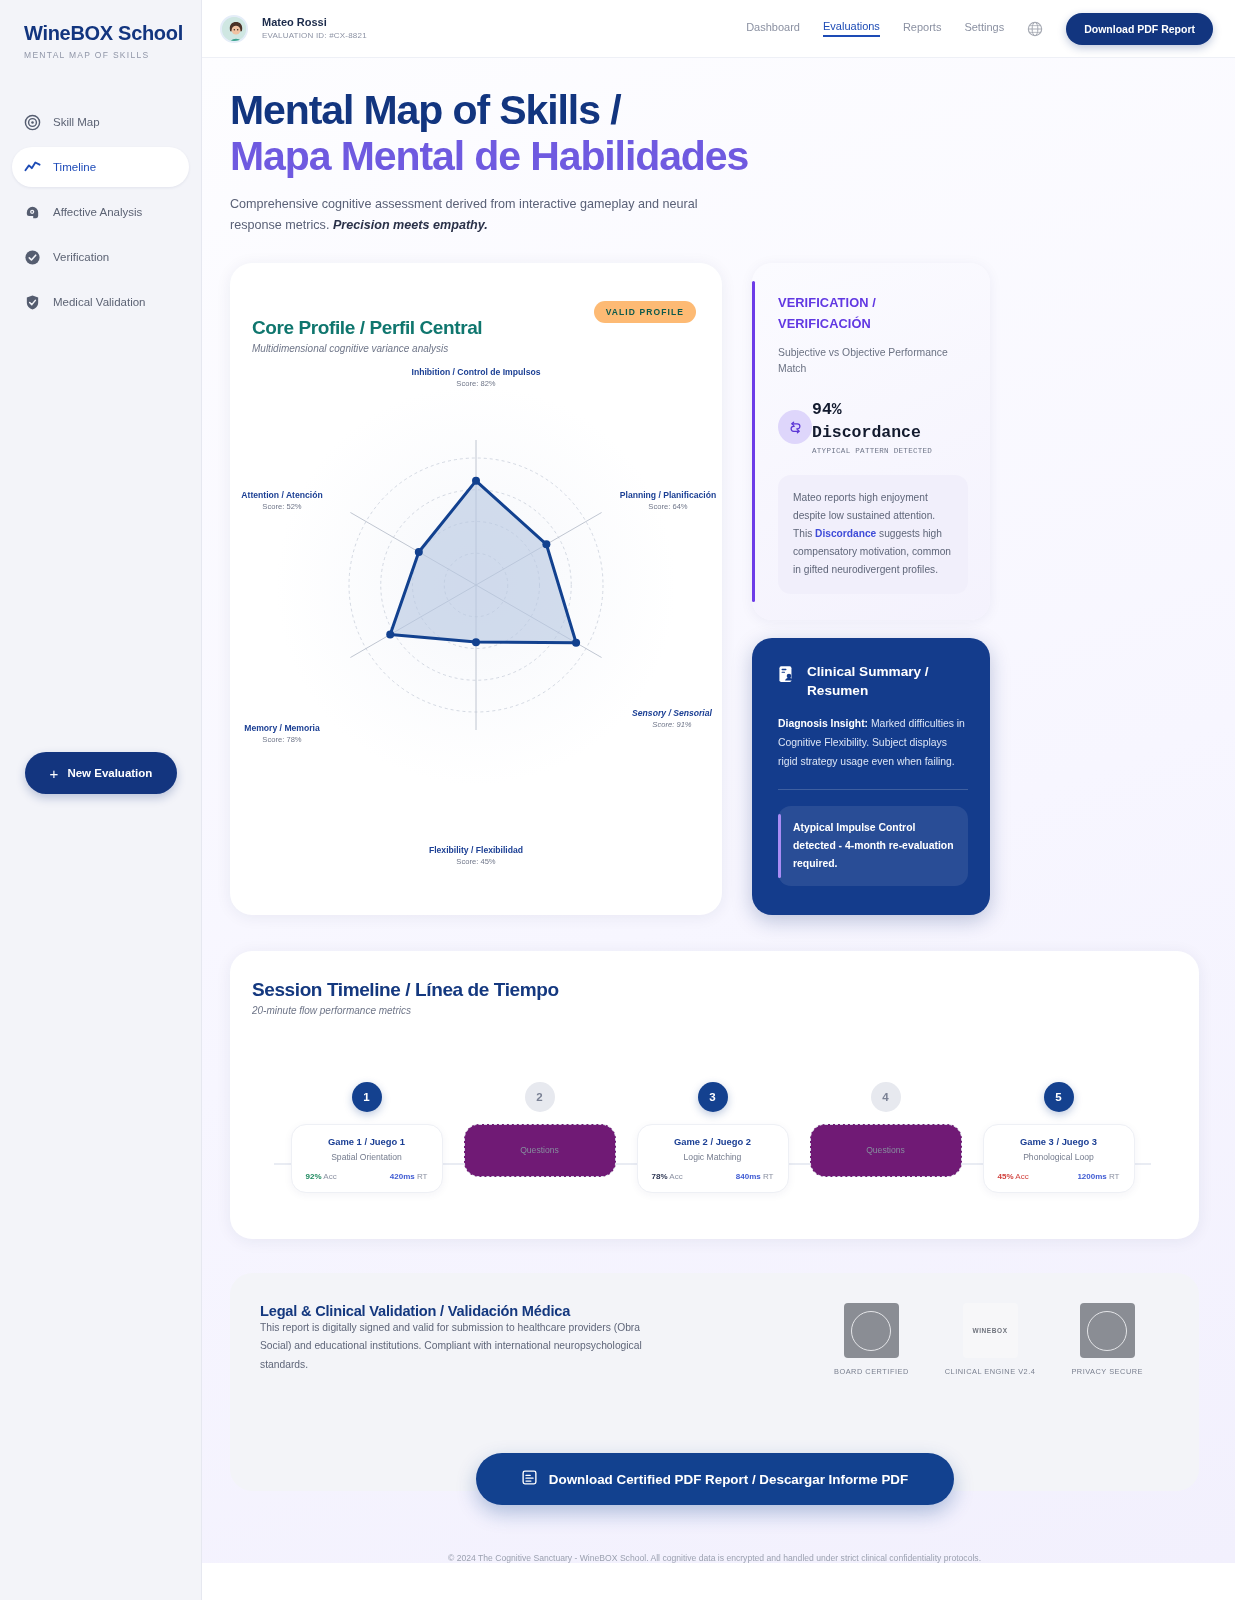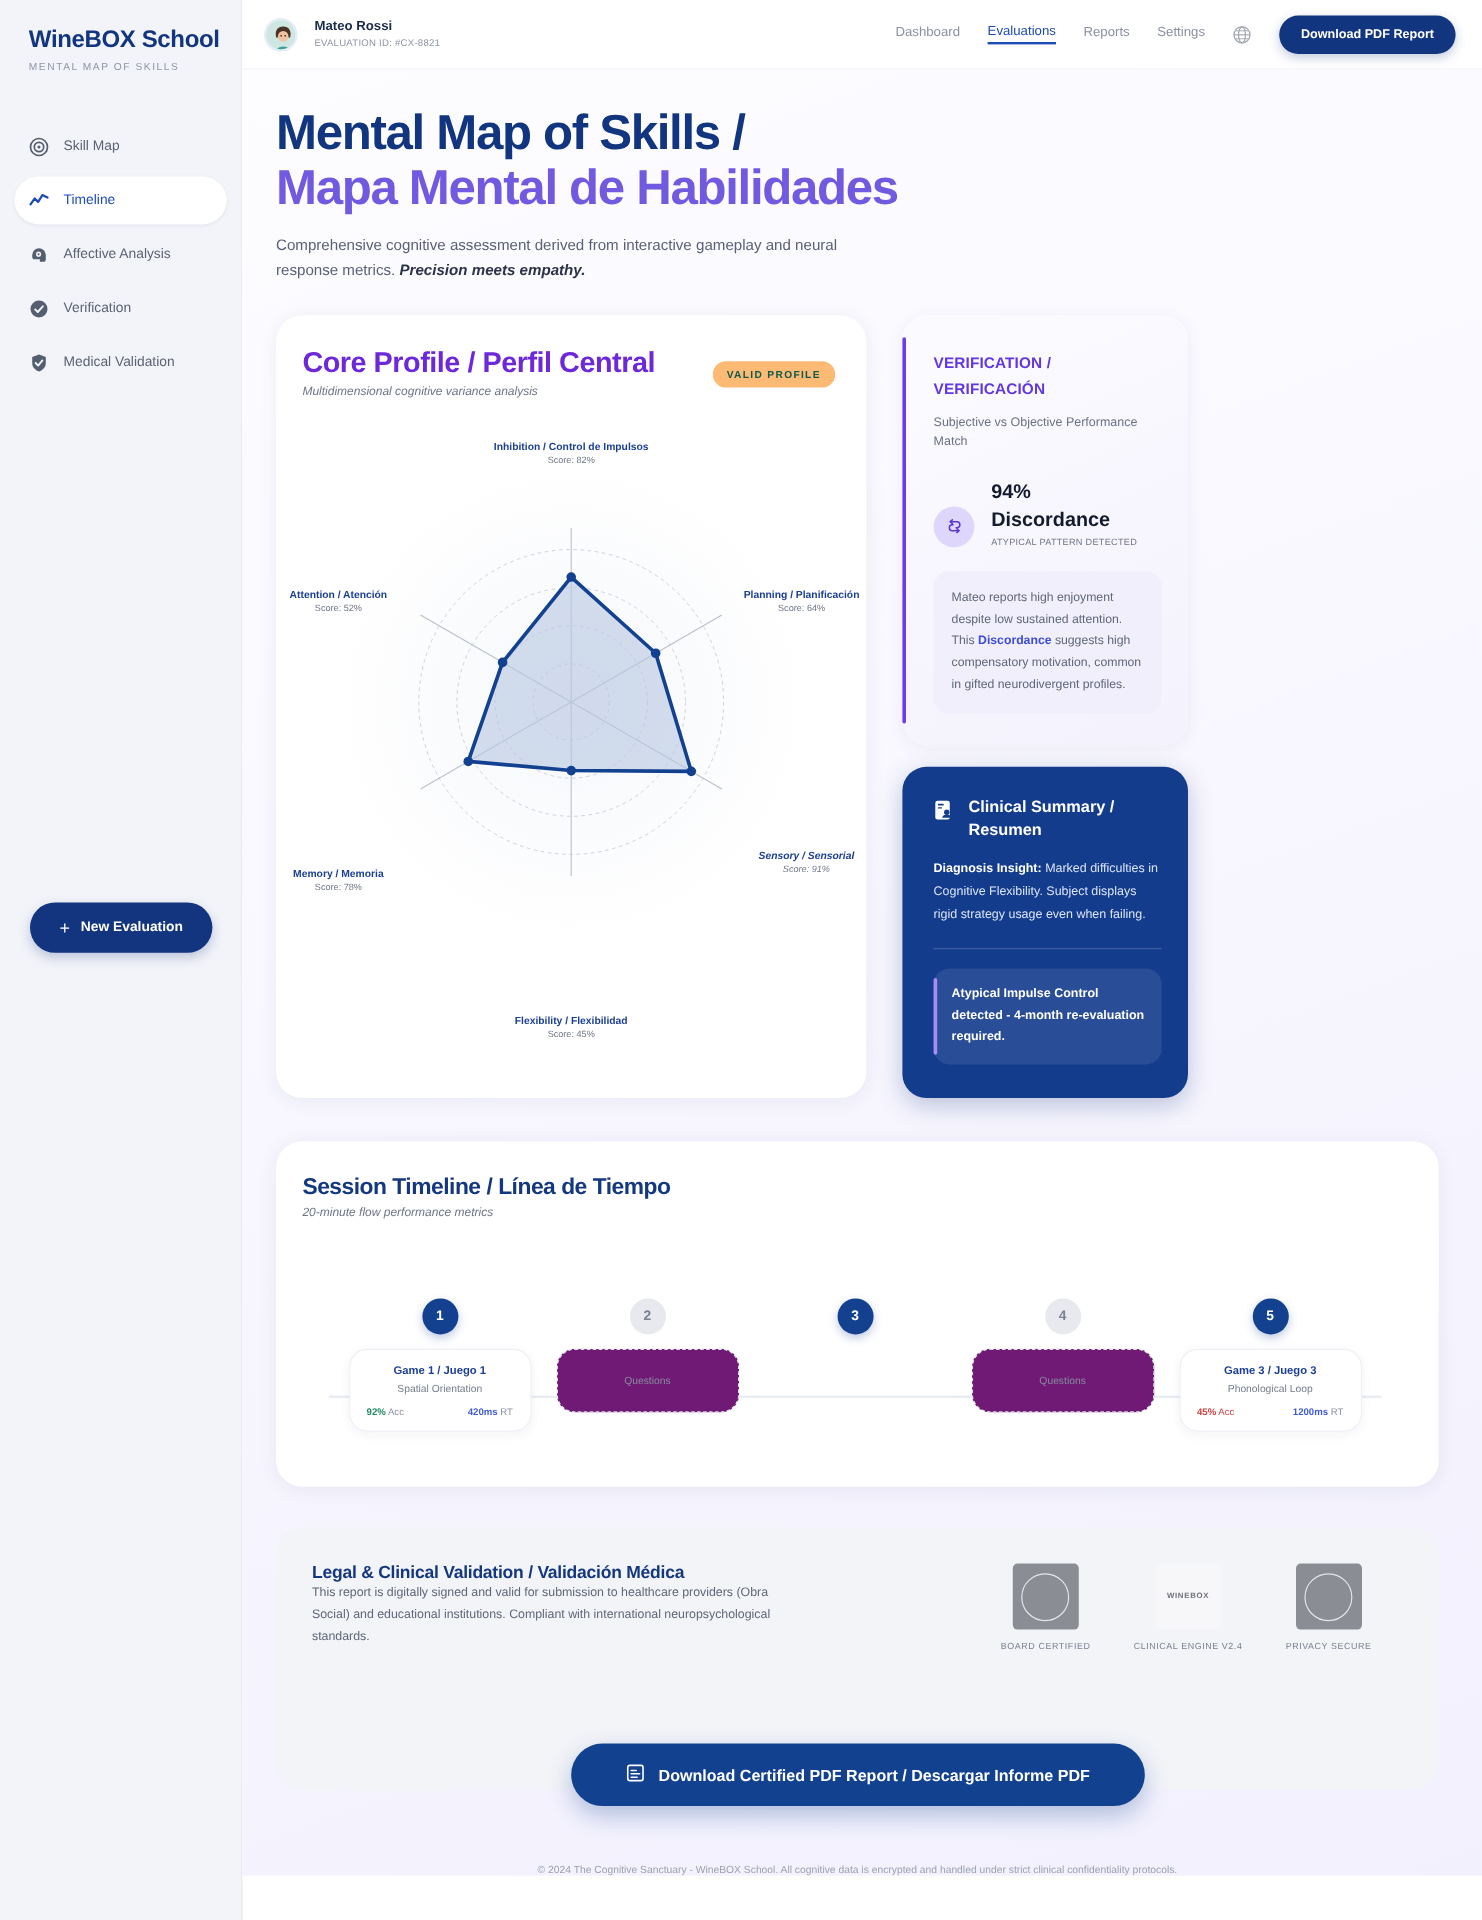--- a/index.html
+++ b/index.html
@@ -78,21 +78,21 @@
   .lede em { font-style: italic; font-weight: bold; color: #2a3148; }
 
   .cards { display: flex; gap: 30px; padding: 26px 36px 0 28px; }
 
   .card {
     background: #fff; border-radius: 22px;
     box-shadow: 0 2px 16px rgba(30,45,90,.07);
   }
   .core { width: 492px; height: 652px; position: relative; padding: 26px 26px 0 22px; }
   .core-head { display: flex; align-items: flex-start; }
-  .core-title { font-size: 24px; font-weight: bold; color: #6d28d9; letter-spacing: -.4px; }
+  .core-title { font-size: 19px; font-weight: bold; color: #0f766e; letter-spacing: -.4px; margin-top: 28px; }
   .core-sub { font-size: 10px; font-style: italic; color: #6e7588; margin-top: 4px; }
   .chip {
     margin-left: auto; margin-top: 12px;
     background: #fdba74; color: #0d5a4c;
     font-size: 8.5px; font-weight: bold; letter-spacing: 1.1px;
     padding: 6px 12px; border-radius: 11px; white-space: nowrap;
   }
 
   .radar-wrap { position: absolute; left: 0; top: 70px; width: 492px; height: 570px; }
   .rlabel { position: absolute; text-align: center; width: 180px; }
@@ -105,21 +105,21 @@
     background: linear-gradient(155deg,#fbfbff,#f4f2fd);
     border-radius: 20px; padding: 30px 22px 26px 26px;
     box-shadow: 0 2px 14px rgba(40,30,100,.06);
   }
   .verif:before {
     content:""; position: absolute; left: 0; top: 18px; bottom: 18px; width: 3px;
     border-radius: 3px; background: #6d3ce8;
   }
   .verif-title { font-size: 12.8px; font-weight: bold; color: #6138e2; line-height: 1.6; letter-spacing: .1px; }
   .verif-sub { font-size: 10.4px; color: #6b7283; line-height: 1.55; margin-top: 11px; }
-  .disc-row { display: flex; align-items: flex-end; gap: 14px; margin-top: 22px; }
+  .disc-row { display: flex; align-items: center; gap: 0; margin-top: 22px; font-family: Liberation Mono, monospace; }
   .disc-ico {
     width: 34px; height: 34px; border-radius: 50%;
     background: #ded6fb; color: #5c37d6;
     display: flex; align-items: center; justify-content: center;
     font-size: 13px; flex: 0 0 34px;
   }
   .disc-big { font-size: 16.5px; font-weight: bold; color: #121a2e; line-height: 1.38; }
   .disc-small { font-size: 7.6px; color: #6f7689; letter-spacing: .25px; margin-top: 2px; }
   .quote {
     margin-top: 20px; background: #f1effb; border-radius: 13px;
@@ -482,20 +482,28 @@
 
             <div class="step q">
               <div class="dot">2</div>
               <div class="box">
                 <div class="box-s">Questions</div>
               </div>
             </div>
 
             <div class="step">
               <div class="dot">3</div>
+              <div class="box">
+                <div class="box-t">Game 2 / Juego 2</div>
+                <div class="box-s">Logic Matching</div>
+                <div class="metrics">
+                  <span class="m"><b class="mid">78%</b> <span>Acc</span></span>
+                  <span class="m"><b class="rt">840ms</b> <span>RT</span></span>
+                </div>
+              </div>
             </div>
 
             <div class="step q">
               <div class="dot">4</div>
               <div class="box">
                 <div class="box-s">Questions</div>
               </div>
             </div>
 
             <div class="step">

